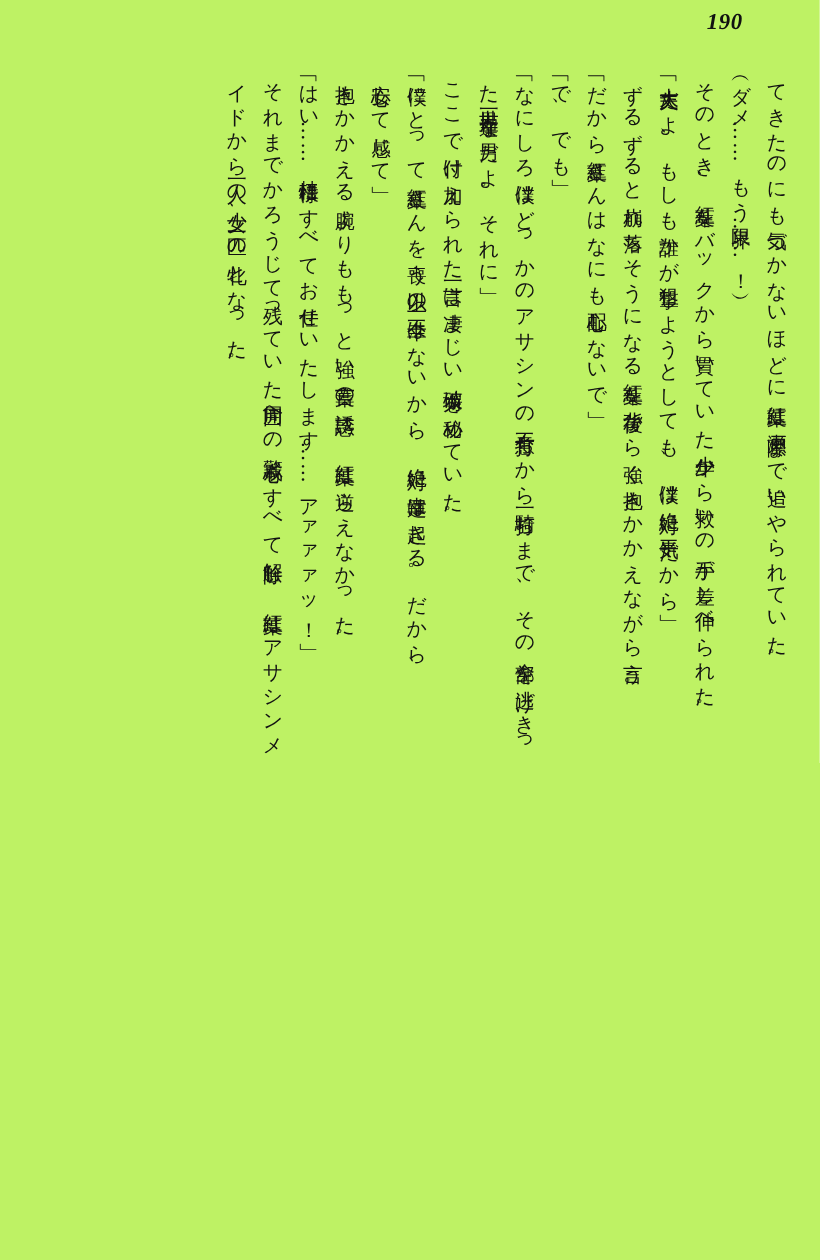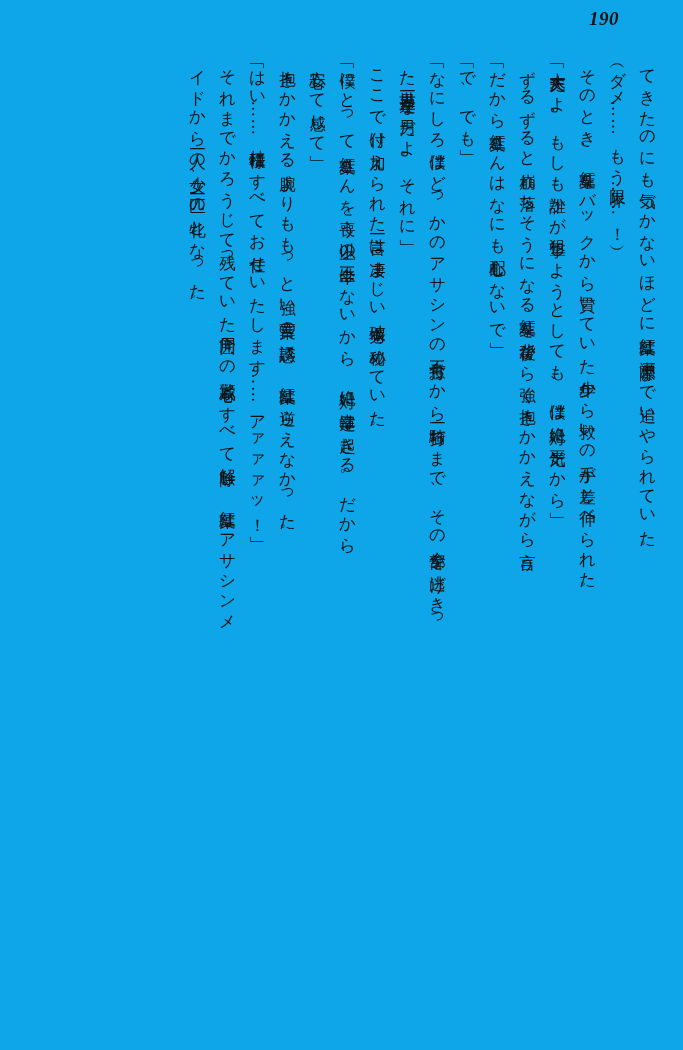--- a/index.html
+++ b/index.html
@@ -12,21 +12,21 @@
     height: 1050px;
     font-family: "Liberation Serif", "DejaVu Serif", serif;
     color: #111111;
     overflow: hidden;
   }
 
   #page {
     position: relative;
     width: 683px;
     height: 1050px;
-    background: #0ea5e9;
+    background: #bef264;
     box-sizing: border-box;
   }
 
   
   #page-number {
     position: absolute;
     top: 8px;
     right: 64px;
     font-family: "Liberation Serif", "DejaVu Serif", serif;
     font-style: italic;

